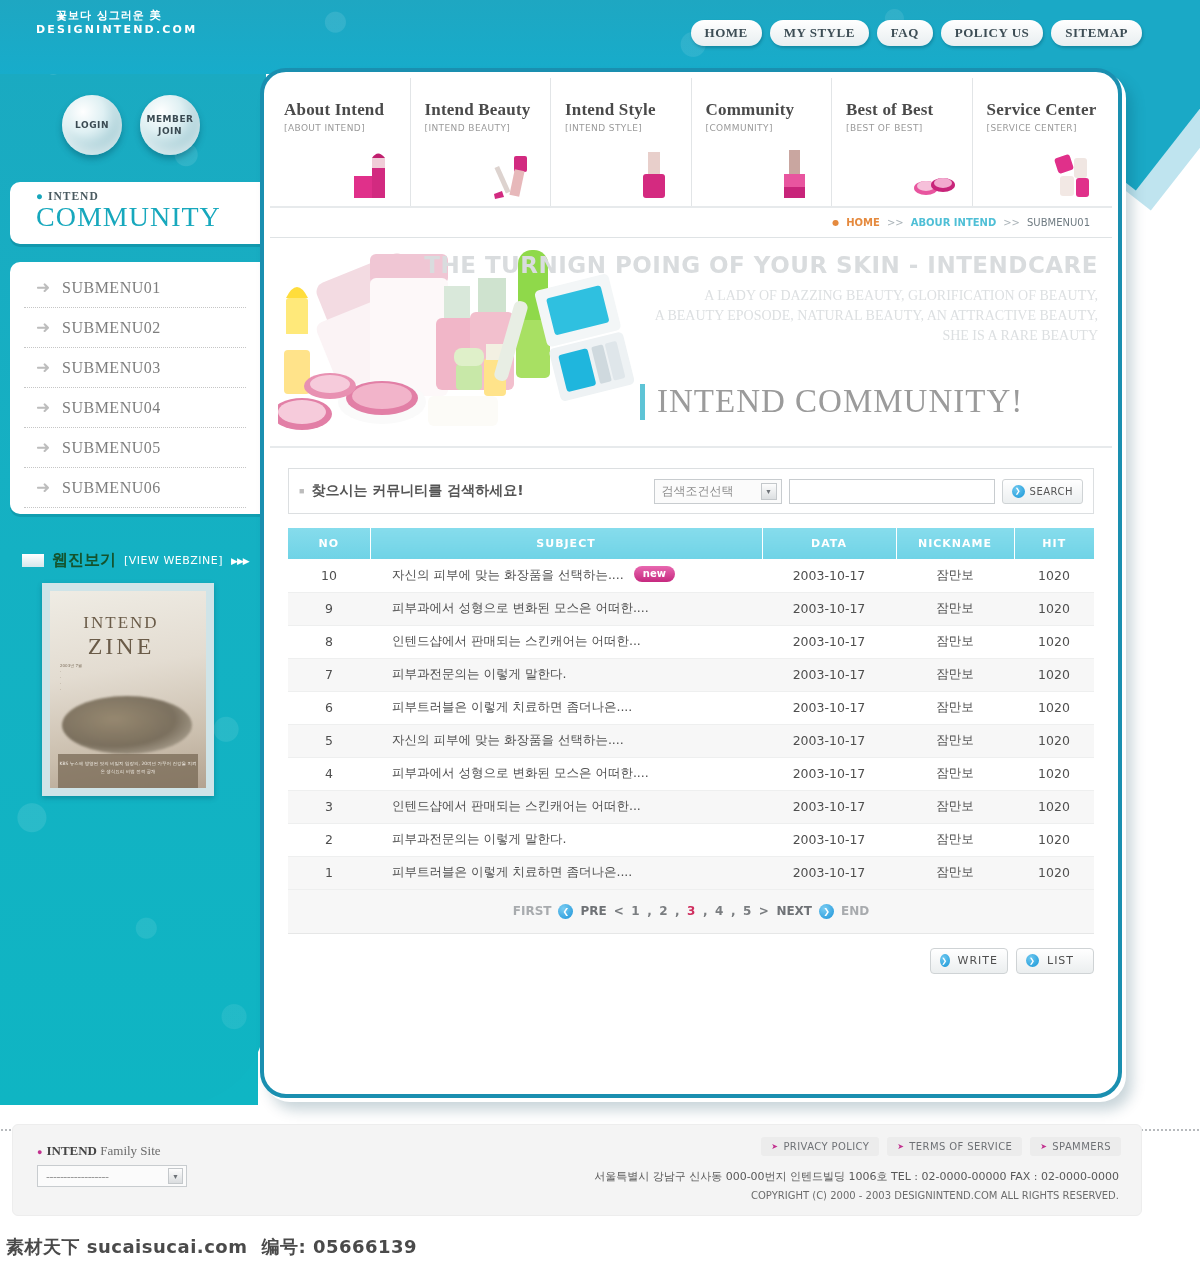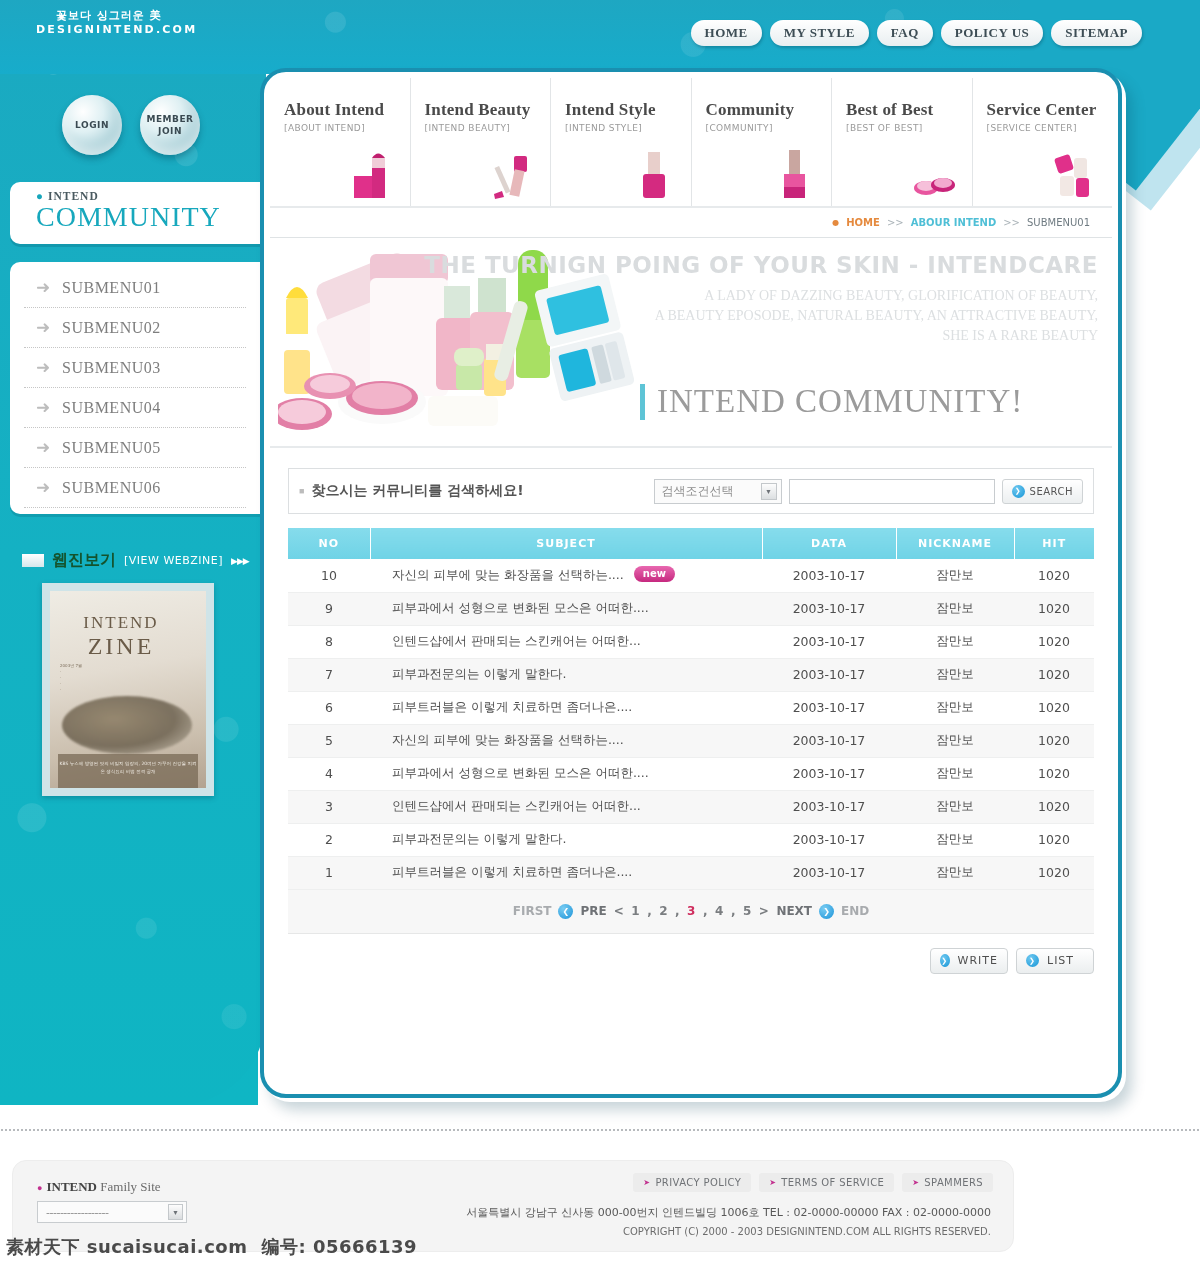--- a/index.html
+++ b/index.html
@@ -249,22 +249,22 @@
   .actions{ display:flex; justify-content:flex-end; gap:8px; margin:14px 18px 0 18px;}
   .btn-lg{ display:flex; align-items:center; gap:8px; width:78px; height:26px; padding:0 9px;
     background:linear-gradient(180deg,#ffffff,#ebeeef); border:1px solid #cfd3d5; border-radius:4px;
     font-family:"DejaVu Sans", sans-serif; font-size:11px; color:#4f4f4f; letter-spacing:1px; cursor:pointer;}
 
   
   .dotline{ position:absolute; left:0; top:1128px; width:1200px; height:5px;
     background-image:radial-gradient(circle, #b7babd 0.8px, transparent 1px);
     background-size:4px 4px;}
   .footer{
-    position:absolute; left:12px; top:1160px; width:1002px; height:92px;
-    background:#f4f4f4; border-radius:14px; border:1px solid #ededed;
+    position:absolute; left:12px; top:1124px; width:1130px; height:92px;
+    background:#f4f4f4; border-radius:6px; border:1px solid #ededed;
   }
   .fam{ position:absolute; left:24px; top:18px; font-family:"Liberation Serif", serif;
         font-size:13px; color:#6b6b6b;}
   .fam b{ color:#444; }
   .fam .pdot{ color:#c2318f; font-size:9px; margin-right:4px;}
   .famsel{ position:absolute; left:24px; top:40px; width:150px; height:22px; border:1px solid #c8cccf;
     background:#fbfbfb; display:flex; align-items:center; padding:0 3px 0 8px; cursor:pointer;}
   .famsel span{ font-family:"DejaVu Sans", sans-serif; font-size:11px; color:#8d8d8d; letter-spacing:-.5px;}
   .famsel i{ margin-left:auto; width:15px; height:16px; background:linear-gradient(180deg,#fdfdfd,#dadddf);
     border:1px solid #c4c8cb; font-style:normal; font-size:7px; color:#6d7277;

